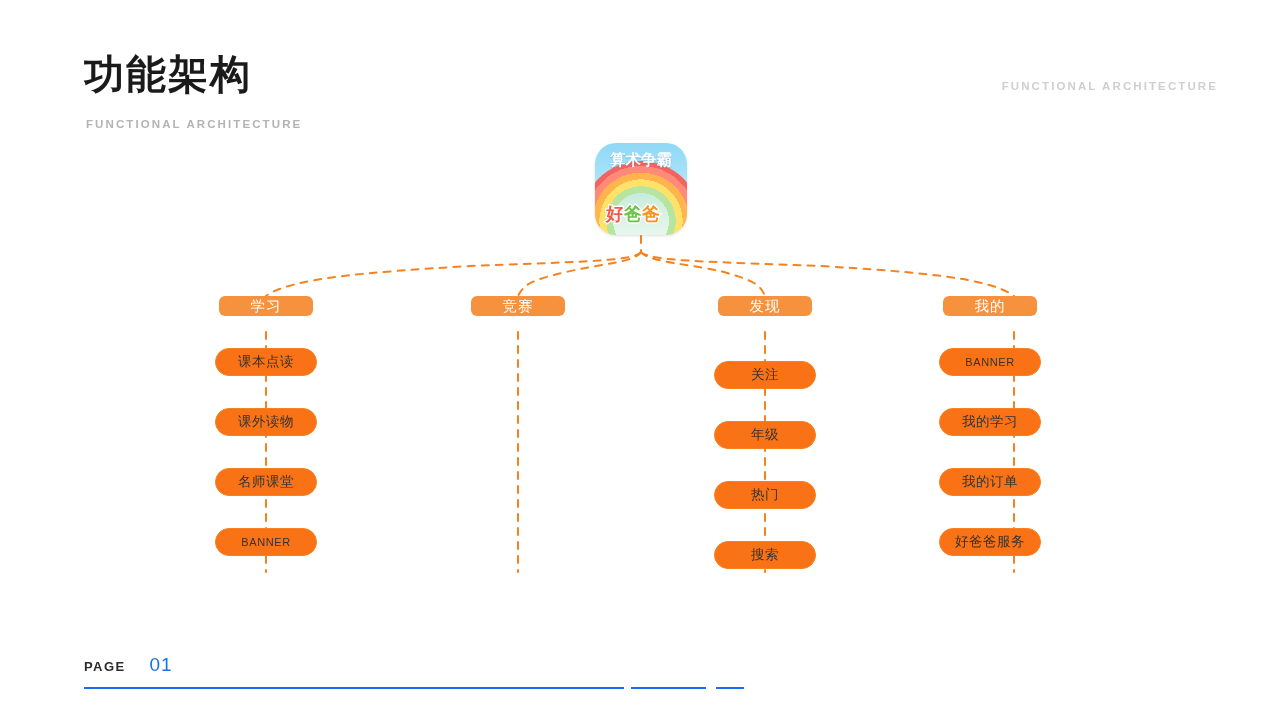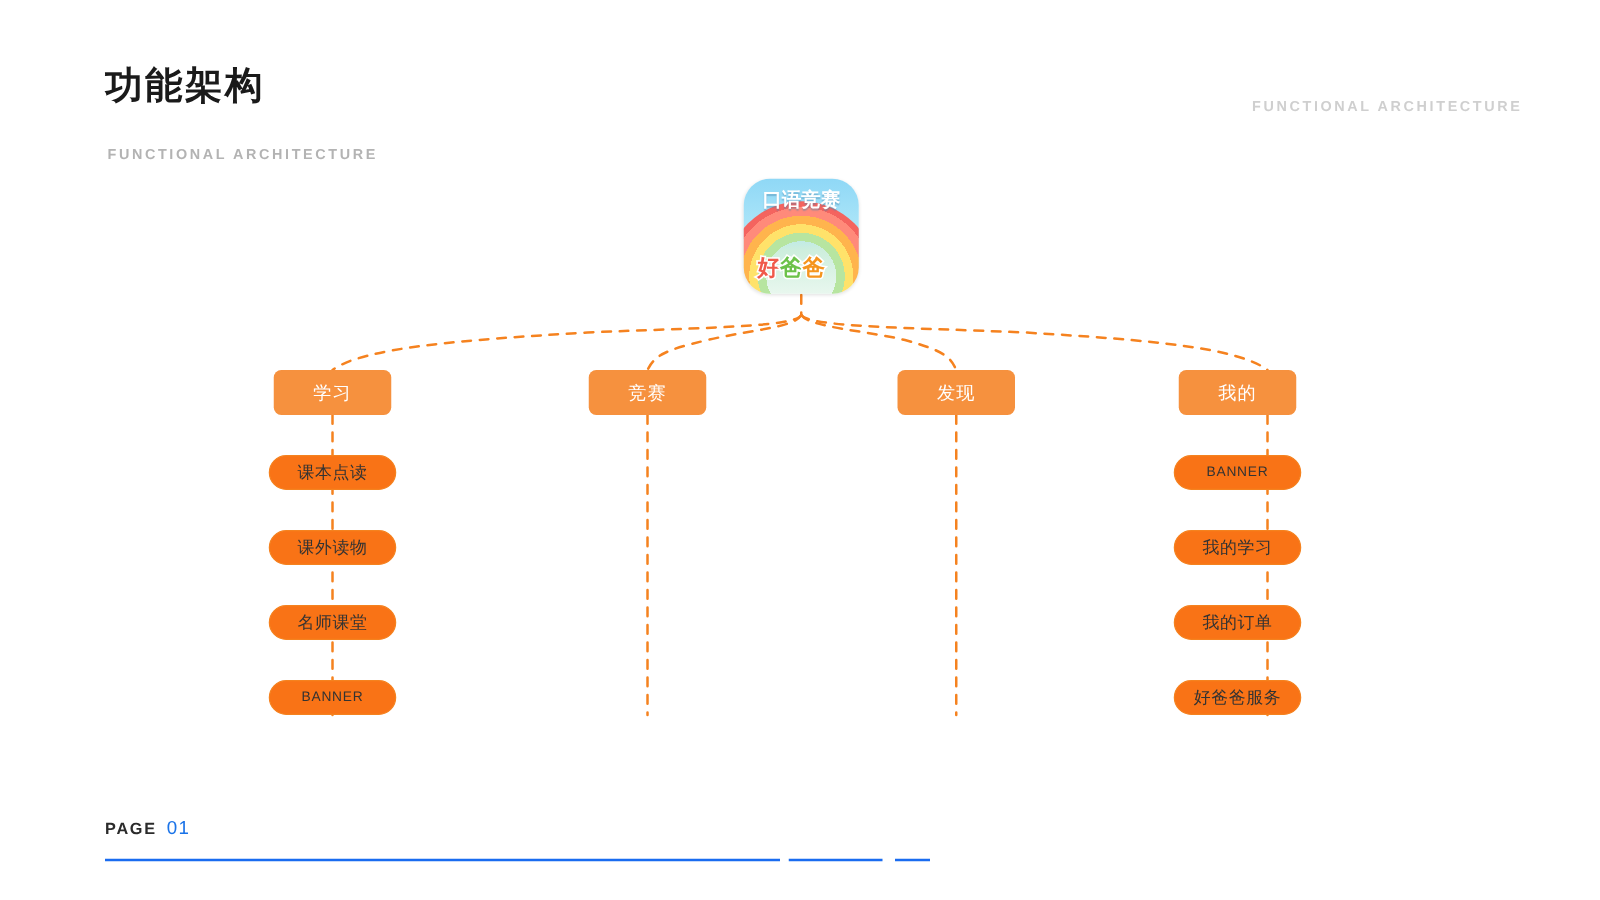--- a/index.html
+++ b/index.html
@@ -13,21 +13,21 @@
     font-family: "Liberation Sans", "DejaVu Sans", sans-serif;
     overflow: hidden;
     position: relative;
   }
 
   
   #header-title {
     position: absolute;
     left: 84px;
     top: 53px;
-    font-size: 30px;
+    font-size: 40px;
     font-weight: 700;
     color: #1a1a1a;
     letter-spacing: 2px;
     line-height: 1.05;
   }
   #header-subtitle {
     position: absolute;
     left: 86px;
     top: 118px;
     font-size: 11.5px;
@@ -127,21 +127,21 @@
     flex-direction: column;
     align-items: center;
   }
   .col-0 { left: 166px; }
   .col-1 { left: 418px; }
   .col-2 { left: 665px; gap: 13px; }
   .col-3 { left: 890px; }
 
   .cat-box {
     width: 94px;
-    height: 36px;
+    height: 20px;
     background: #f6913e;
     border-radius: 6px;
     color: #ffffff;
     font-size: 14.5px;
     display: flex;
     align-items: center;
     justify-content: center;
     letter-spacing: 1px;
     position: relative;
     z-index: 2;
@@ -180,26 +180,26 @@
   #footer-page {
     position: absolute;
     left: 84px;
     top: 654px;
     font-size: 13px;
     font-weight: 700;
     letter-spacing: 1.4px;
     color: #2b2b2b;
     display: flex;
     align-items: baseline;
-    gap: 8px;
+    gap: 24px;
   }
   #footer-page .num {
     color: #1a73e8;
     font-weight: 400;
-    font-size: 15px;
+    font-size: 19px;
     letter-spacing: 1px;
   }
   #footer-rule {
     position: absolute;
     left: 84px;
     top: 687px;
     width: 1112px;
     height: 2px;
   }
   #footer-rule .seg {
@@ -231,21 +231,21 @@
 
     <path d="M266,332 L266,572"></path>
     <path d="M518,332 L518,572"></path>
     <path d="M765,332 L765,572"></path>
     <path d="M1014,332 L1014,572"></path>
   </g>
 </svg>
 
 <div id="app-icon">
   <div class="rainbow"></div>
-  <div class="icon-top-text">口语竞赛</div>
+  <div class="icon-top-text">算术争霸</div>
   <div class="icon-bottom-text">
     <span class="ch0">好</span><span class="ch1">爸</span><span class="ch2">爸</span>
   </div>
 </div>
 
 <div class="column col-0">
   <div class="cat-box">学习</div>
   <div class="items">
     <div class="item-pill">课本点读</div>
     <div class="item-pill">课外读物</div>
@@ -253,20 +253,26 @@
     <div class="item-pill latin">BANNER</div>
   </div>
 </div>
 
 <div class="column col-1">
   <div class="cat-box">竞赛</div>
 </div>
 
 <div class="column col-2">
   <div class="cat-box">发现</div>
+  <div class="items">
+    <div class="item-pill">关注</div>
+    <div class="item-pill">年级</div>
+    <div class="item-pill">热门</div>
+    <div class="item-pill">搜索</div>
+  </div>
 </div>
 
 <div class="column col-3">
   <div class="cat-box">我的</div>
   <div class="items">
     <div class="item-pill latin">BANNER</div>
     <div class="item-pill">我的学习</div>
     <div class="item-pill">我的订单</div>
     <div class="item-pill">好爸爸服务</div>
   </div>

